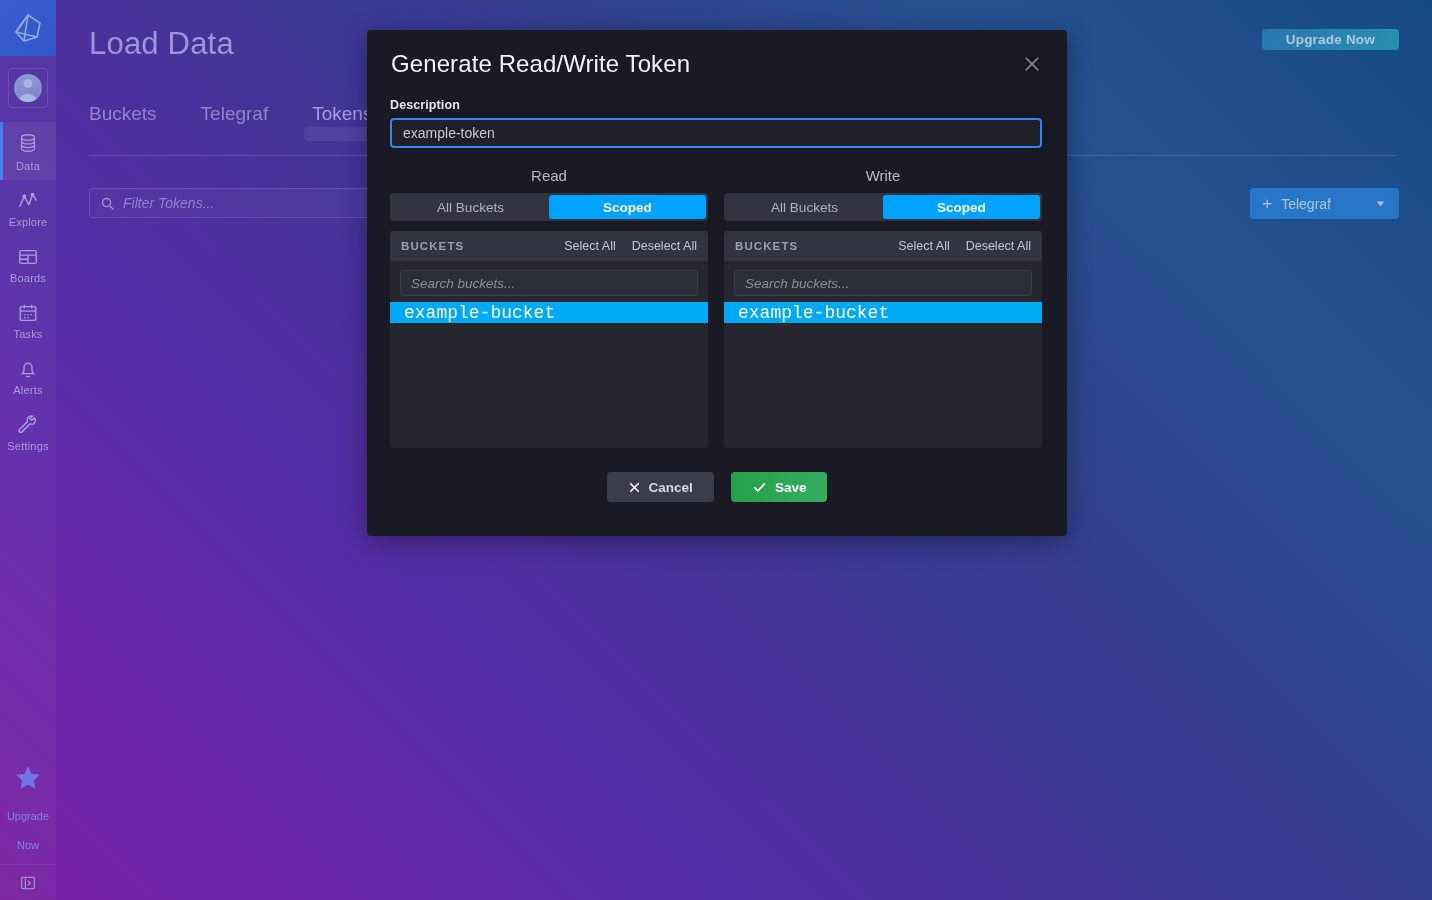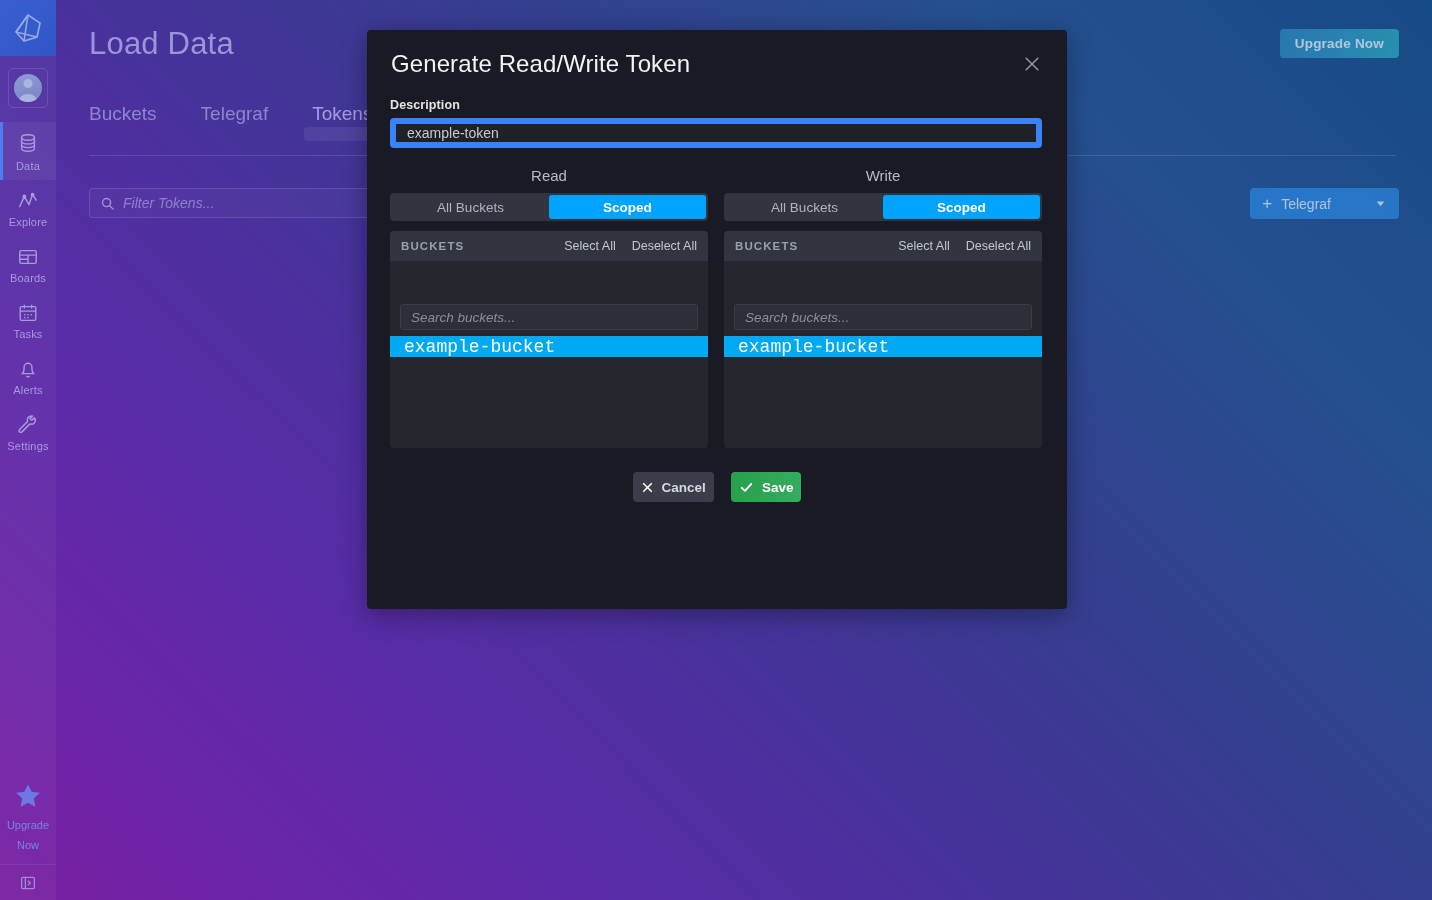--- a/index.html
+++ b/index.html
@@ -61,21 +61,21 @@
   .nav-item.active { background: rgba(255,255,255,0.05); gap: 6px; }
   .nav-item.active::before {
     content: ''; position: absolute; left: 0; top: 0; bottom: 0;
     width: 3px; background: #4b7ff0;
   }
   .nav-item svg { display: block; }
   #nav-group { margin-top: 14px; width: 56px; }
 
   #upgrade-side {
     position: absolute; bottom: 48px; left: 0; width: 56px;
-    display: flex; flex-direction: column; align-items: center; gap: 8px;
+    display: flex; flex-direction: column; align-items: center; gap: 17px;
   }
   #upgrade-side .u-label {
     font-size: 11px; color: #7b83e8; text-align: center; line-height: 1.15;
   }
   #collapse-row {
     position: absolute; bottom: 0; left: 0; width: 56px; height: 36px;
     border-top: 1px solid rgba(255,255,255,0.07);
     display: flex; align-items: center; justify-content: center;
   }
 
@@ -106,21 +106,21 @@
     position: absolute; left: 33px; top: 188px; width: 560px; height: 30px;
     border: 1px solid rgba(255,255,255,0.13); border-radius: 4px;
     background: rgba(255,255,255,0.03);
     display: flex; align-items: center; padding: 0 10px; gap: 8px;
   }
   #filter-box .ph {
     font-size: 14px; font-style: italic; color: #9c95d8; opacity: .8;
   }
   #upgrade-now-btn {
     position: absolute; right: 33px; top: 29px;
-    height: 29px; padding: 0 15px; border-radius: 4px;
+    height: 21px; padding: 0 24px; border-radius: 4px;
     background: linear-gradient(100deg, #2d80b8, #2ba0ba);
     color: #cfe3ef; font-size: 13.5px; font-weight: bold;
     display: flex; align-items: center; letter-spacing: .2px;
     opacity: .82;
   }
   #generate-btn {
     position: absolute; right: 33px; top: 188px;
     height: 31px; border-radius: 4px;
     background: #2a82d8; opacity: .78;
     display: flex; align-items: center;
@@ -130,21 +130,21 @@
   #generate-btn .gen-plus { font-size: 17px; margin-right: 9px; line-height: 1; }
   #generate-btn .gen-caret {
     margin-left: 30px; width: 38px; height: 31px;
     display: flex; align-items: center; justify-content: center;
   }
 
   
   #modal-overlay { position: absolute; inset: 0; }
   #modal {
     position: absolute; left: 367px; top: 30px;
-    width: 700px; height: 579px;
+    width: 700px; height: 506px;
     background: #191a23;
     border-radius: 4px;
     box-shadow: 0 6px 26px rgba(0,0,0,0.35);
     overflow: hidden;
   }
   #modal-titlebar {
     position: relative; height: 68px;
     display: flex; align-items: center;
     padding: 0 22px 0 24px;
   }
@@ -155,21 +155,21 @@
     position: absolute; right: 22px; top: 50%; transform: translateY(-50%);
     width: 26px; height: 26px; display: flex; align-items: center; justify-content: center;
   }
   #modal-body { padding: 0 23px; }
   .field-label {
     font-size: 12.5px; font-weight: bold; color: #e5e5e5;
     margin-bottom: 6px; letter-spacing: .1px;
   }
   #desc-input {
     width: 652px; height: 30px;
-    background: #202028; border: 6px solid #3b82f6; border-radius: 4px;
+    background: #202028; border: 2px solid #3b82f6; border-radius: 4px;
     color: #c6cad4; font-size: 14px; padding: 0 11px;
     font-family: "Liberation Sans", sans-serif;
     outline: none;
   }
 
   #perm-cols {
     display: flex; gap: 16px; margin-top: 19px;
   }
   .perm-col { width: 318px; }
   .perm-head {
@@ -200,37 +200,37 @@
     flex: 1;
   }
   .bc-action {
     font-size: 12.5px; font-weight: normal; color: #c3c7d1; margin-left: 16px;
   }
   .bucket-search-wrap { padding: 9px 10px 6px; }
   .bucket-search {
     width: 100%; height: 26px; background: #2c2e38;
     border: 1px solid #3a3d49; border-radius: 3px;
     color: #b6bac5; font-size: 13.5px; font-style: italic; padding: 0 10px;
-    font-family: "Liberation Sans", sans-serif; outline: none; margin-top: 34px;
+    font-family: "Liberation Sans", sans-serif; outline: none;
   }
   .bucket-search::placeholder { color: #8b8f9c; font-style: italic; }
   .bucket-list { flex: 1; }
   .bucket-row {
     height: 21px; display: flex; align-items: center;
     padding: 0 14px; font-size: 18px;
     font-family: "Liberation Mono", monospace;
   }
   .bucket-row.selected { background: #00a9f4; color: #ffffff; }
 
   #modal-footer {
     margin-top: 24px; display: flex; justify-content: center; gap: 17px;
   }
   .mbtn {
     height: 30px; border-radius: 4px; display: flex; align-items: center;
-    padding: 0 8px; font-size: 13.5px; font-weight: bold; gap: 8px;
+    padding: 0 21px; font-size: 13.5px; font-weight: bold; gap: 8px;
   }
   #cancel-btn { background: #3b3e4a; color: #d6d9e0; }
   #save-btn { background: linear-gradient(100deg, #27a04b, #34ae5e); color: #ffffff; }
 
   .icn { display: inline-flex; align-items: center; justify-content: center; }
 </style>
 </head>
 <body>
 
 <div id="sidebar">

